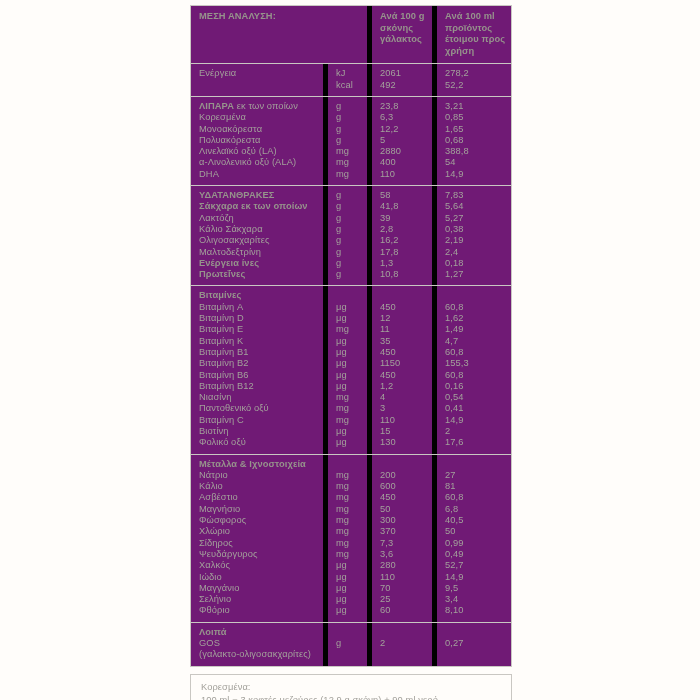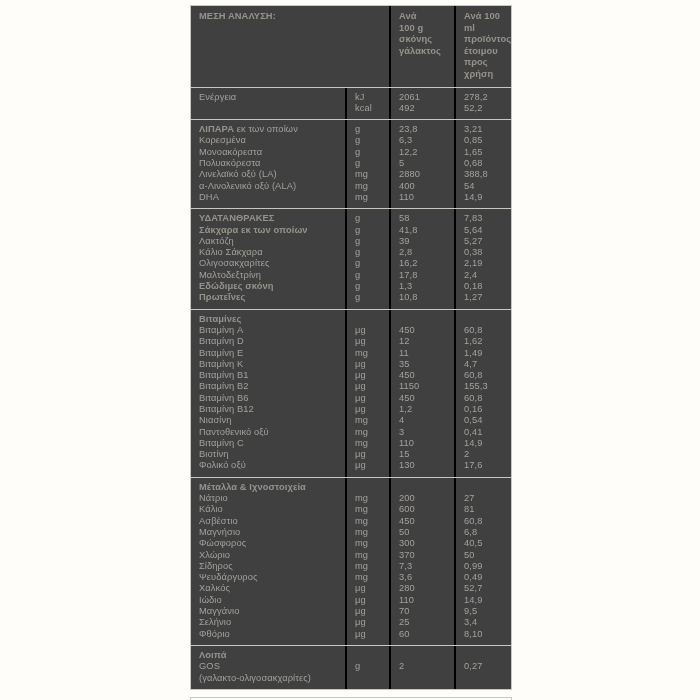--- a/index.html
+++ b/index.html
@@ -4,26 +4,26 @@
 <style>
   html,body{
     margin:0;padding:0;width:700px;height:700px;overflow:hidden;
     background:#fffdfa;
     font-family:"Liberation Sans","DejaVu Sans",sans-serif;
   }
   .nutri-wrap{
     position:absolute;left:190px;top:5px;width:322px;box-sizing:border-box;
     color:#a3a19b;font-size:9.3px;letter-spacing:.1px;
   }
-  .main-box{border:1px solid #c9c7c2;box-sizing:border-box;background:#404040;}
+  .main-box{border:1px solid #c9c7c2;box-sizing:border-box;background:#701a75;}
   .sec{display:grid;grid-template-columns:132px 44px 65px 1fr;border-top:1px solid #c9c7c2;}
   .sec.head{border-top:none;grid-template-columns:176px 65px 1fr;}
   .col{padding:4px 2px 5px 8px;box-sizing:border-box;min-width:0;}
   .head .col{padding:5px 4px 6px 8px;}
-  .unit,.v1,.v2,.hcol{border-left:2px solid #000000;margin-left:22px;}
+  .unit,.v1,.v2,.hcol{border-left:5px solid #000000;}
   .line{height:11.3px;line-height:11.3px;white-space:nowrap;}
   .b, b{font-weight:700;color:#96938c;}
   .htxt{line-height:11.6px;white-space:normal;}
   .vc .unit,.vc .v1,.vc .v2{display:flex;flex-direction:column;justify-content:center;}
   .foot-box{
     border:1px solid #c9c7c2;box-sizing:border-box;margin-top:7px;
     padding:6px 10px 7px;background:#fffdfa;
   }
   .foot-line{line-height:12.9px;white-space:nowrap;}
 </style>
@@ -102,21 +102,21 @@
           </div>
         </div>
         <div class="sec">
           <div class="col name">
             <div class="line b">ΥΔΑΤΑΝΘΡΑΚΕΣ</div>
             <div class="line b">Σάκχαρα εκ των οποίων</div>
             <div class="line">Λακτόζη</div>
             <div class="line">Κάλιο Σάκχαρα</div>
             <div class="line">Ολιγοσακχαρίτες</div>
             <div class="line">Μαλτοδεξτρίνη</div>
-            <div class="line b">Εδώδιμες σκόνη</div>
+            <div class="line b">Ενέργεια ίνες</div>
             <div class="line b">Πρωτεΐνες</div>
           </div>
           <div class="col unit">
             <div class="line">g</div>
             <div class="line">g</div>
             <div class="line">g</div>
             <div class="line">g</div>
             <div class="line">g</div>
             <div class="line">g</div>
             <div class="line">g</div>

